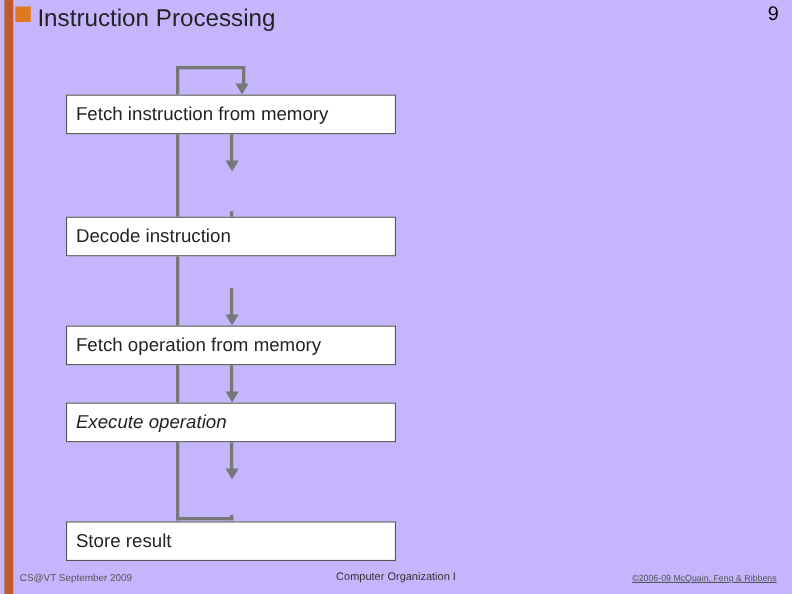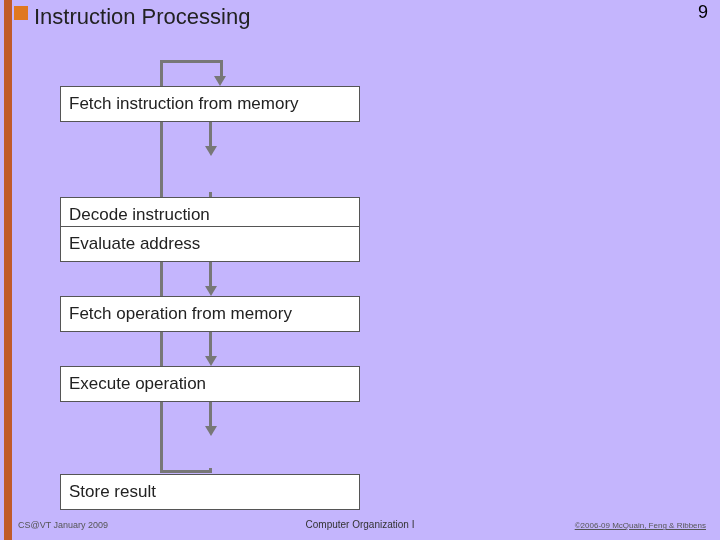--- a/index.html
+++ b/index.html
@@ -70,22 +70,21 @@
     <div class="arrow-seg" style="top:282px; height:28px;"></div>
     <div class="arrow-head" style="top:306px;"></div>
 
     <div class="arrow-seg" style="top:352px; height:28px;"></div>
     <div class="arrow-head" style="top:376px;"></div>
 
     <div class="arrow-seg" style="top:418px; height:5px;"></div>
 
     <div class="step" style="top:36px;"><span>Fetch instruction from memory</span></div>
     <div class="step" style="top:106px;margin-top:41px;"><span>Decode instruction</span></div>
-    <div class="step" style="top:176px;"><span>Evaluate address</span></div>
     <div class="step" style="top:246px;"><span>Fetch operation from memory</span></div>
-    <div class="step" style="top:316px;"><span>Execute operation</span></div>
+    <div class="step" style="top:316px;font-style:italic;"><span>Execute operation</span></div>
     <div class="step" style="top:386px;margin-top:38px;"><span>Store result</span></div>
   </div>
 
-  <div class="footer-left">CS@VT January 2009</div>
+  <div class="footer-left">CS@VT September 2009</div>
   <div class="footer-center">Computer Organization I</div>
   <div class="footer-right">©2006-09  McQuain, Feng &amp; Ribbens</div>
 </div>
 
 </body></html>

